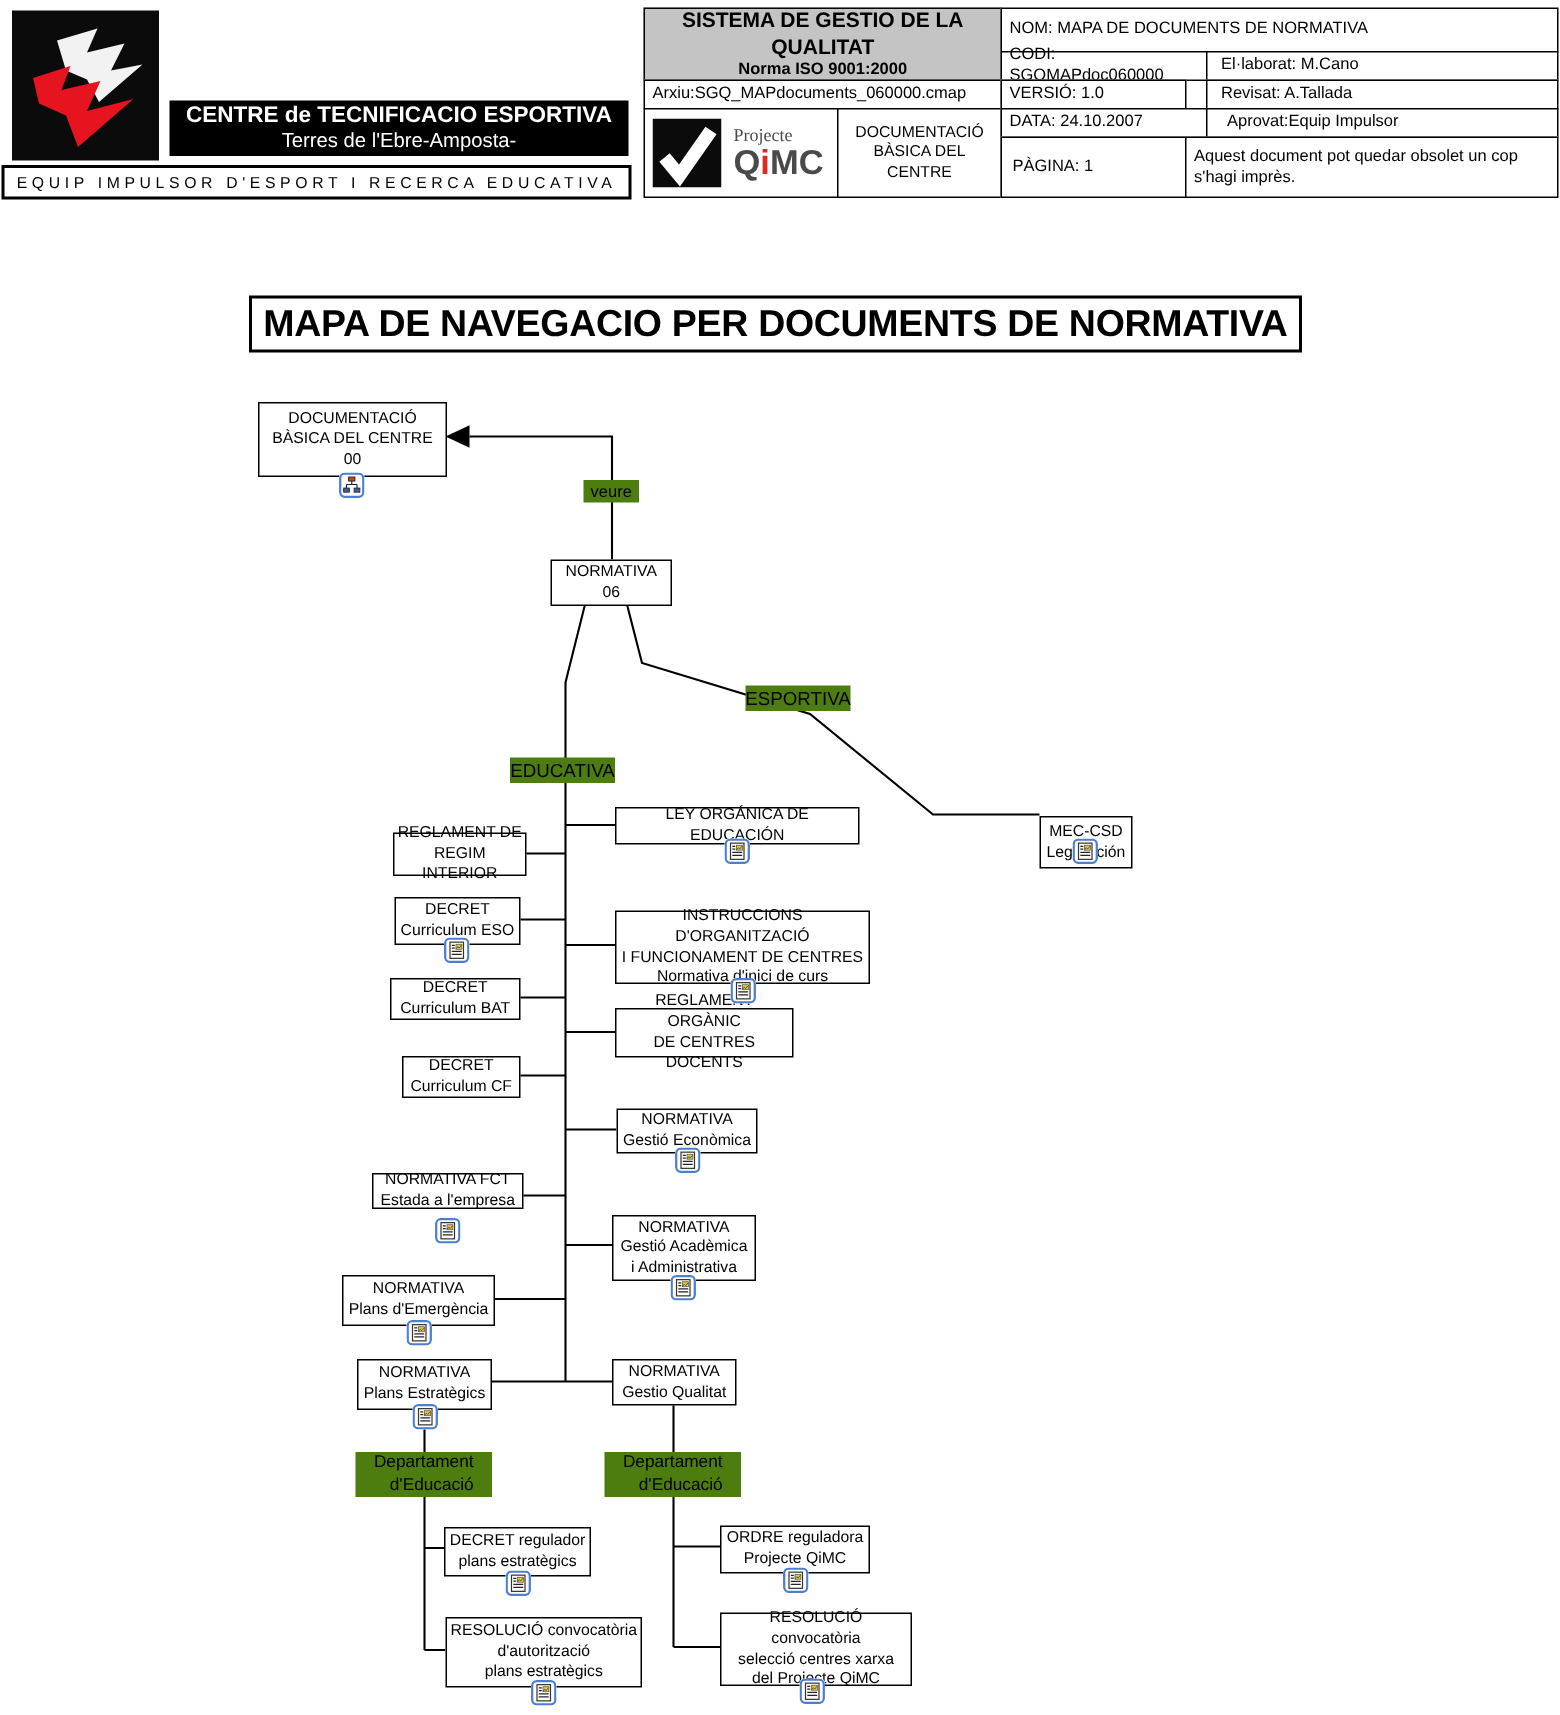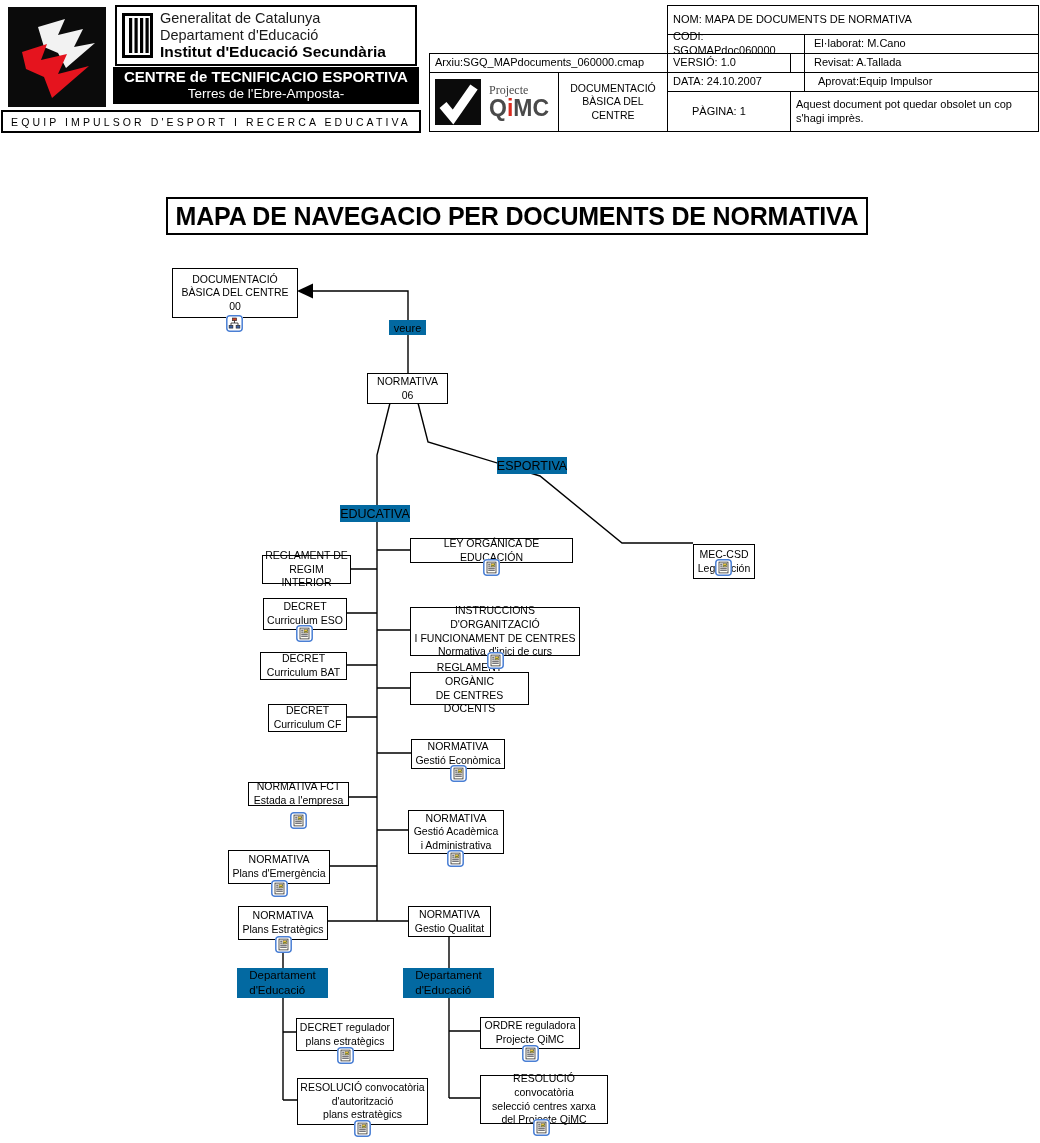--- a/index.html
+++ b/index.html
@@ -32,21 +32,21 @@
   .qimc-name .red{color:#d92b1f;}
   .avis{font-size:11px;line-height:1.25;}
   
   #map-title{left:166px;top:197px;width:702px;height:38px;border:2px solid #000;background:#fff;
              display:flex;align-items:center;justify-content:center;font-size:25px;font-weight:bold;letter-spacing:-0.2px;white-space:nowrap;}
   
   #wires{position:absolute;left:0;top:0;z-index:1;}
   .node{position:absolute;box-sizing:border-box;background:#fff;border:1.5px solid #000;z-index:2;
         display:flex;align-items:center;justify-content:center;text-align:center;
         font-size:10.5px;line-height:1.3;white-space:pre-line;padding:1px 2px;}
-  .linelabel{position:absolute;background:#0369a1;z-index:2;text-align:left;white-space:pre-line;
+  .linelabel{position:absolute;background:#4d7c0f;z-index:2;text-align:right;white-space:pre-line;
              display:flex;align-items:center;justify-content:center;}
   .icon{position:absolute;z-index:3;background:#fff;border-radius:3px;}
 </style>
 </head>
 <body>
 
 <div id="page">
 
   <svg width="0" height="0" style="position:absolute">
     <defs>
@@ -73,63 +73,53 @@
     </defs>
   </svg>
 
   <div class="abs logo-box">
     <svg width="98" height="100" viewBox="0 0 98 100">
       <polygon points="30,20 57,12 50,28 75,22 66,40 87,36 58,61 50,46 36,40" fill="#f2f2f2"></polygon>
       <polygon points="14,45 39,37 33,53 59,47 50,67 81,59 44,91 36,70 18,62" fill="#e5141e"></polygon>
     </svg>
   </div>
 
-  <div class="abs org-box">
-    <svg width="31" height="45" viewBox="0 0 31 45">
-      <rect x="1.5" y="1.5" width="28" height="42" fill="#fff" stroke="#000" stroke-width="3"></rect>
-      <rect x="7" y="5" width="3.2" height="35" fill="#000"></rect>
-      <rect x="12.5" y="5" width="3.2" height="35" fill="#000"></rect>
-      <rect x="18" y="5" width="3.2" height="35" fill="#000"></rect>
-      <rect x="23.5" y="5" width="3.2" height="35" fill="#000"></rect>
-    </svg>
-    <div class="org-text">
-      <span class="org-line">Generalitat de Catalunya</span>
-      <span class="org-line">Departament d'Educació</span>
-      <span class="org-bold">Institut d'Educació Secundària</span>
-    </div>
-  </div>
 
   <div class="abs centre-bar">
     <span class="centre-1">CENTRE de TECNIFICACIO ESPORTIVA</span>
     <span class="centre-2">Terres de l'Ebre-Amposta-</span>
   </div>
 
   <div class="abs equip-bar">EQUIP IMPULSOR D'ESPORT I RECERCA EDUCATIVA</div>
 
+  <div class="hcell gray" style="left:429px;top:5px;width:239px;height:49px;">
+    <span class="l1">SISTEMA DE GESTIO DE LA QUALITAT</span>
+    <span class="l2">Norma ISO 9001:2000</span>
+  </div>
   <div class="hcell" style="left:667px;top:5px;width:372px;height:30px;">NOM: MAPA DE DOCUMENTS DE NORMATIVA</div>
   <div class="hcell" style="left:667px;top:34px;width:138px;height:20px;">CODI: SGQMAPdoc060000</div>
   <div class="hcell" style="left:804px;top:34px;width:235px;height:20px;padding-left:9px;">El·laborat: M.Cano</div>
   <div class="hcell" style="left:429px;top:53px;width:239px;height:20px;">Arxiu:SGQ_MAPdocuments_060000.cmap</div>
   <div class="hcell" style="left:667px;top:53px;width:124px;height:20px;">VERSIÓ: 1.0</div>
   <div class="hcell" style="left:804px;top:53px;width:235px;height:20px;padding-left:9px;">Revisat: A.Tallada</div>
   <div class="hcell qimc-cell" style="left:429px;top:72px;width:130px;height:60px;">
     <svg width="46" height="46" viewBox="0 0 46 46">
       <rect x="0" y="0" width="46" height="46" fill="#0b0b0b"></rect>
       <path d="M8,26 L18,38 L39,8" stroke="#fff" stroke-width="9" fill="none"></path>
     </svg>
     <div class="qimc-text">
       <span class="qimc-projecte">Projecte</span>
       <span class="qimc-name"><span>Q</span><span class="red">i</span><span>MC</span></span>
     </div>
   </div>
   <div class="hcell center" style="left:558px;top:72px;width:110px;height:60px;font-size:10.5px;white-space:pre-line;">DOCUMENTACIÓ
 BÀSICA DEL CENTRE</div>
   <div class="hcell" style="left:667px;top:72px;width:138px;height:20px;">DATA: 24.10.2007</div>
   <div class="hcell" style="left:804px;top:72px;width:235px;height:20px;padding-left:13px;">Aprovat:Equip Impulsor</div>
-  <div class="hcell" style="left:667px;top:91px;width:124px;height:41px;padding-left:24px;">PÀGINA: 1</div>
+  <div class="hcell" style="left:667px;top:91px;width:124px;height:41px;padding-left:7px;">PÀGINA: 1</div>
   <div class="hcell avis" style="left:790px;top:91px;width:249px;height:41px;">Aquest document pot quedar obsolet un cop s'hagi imprès.</div>
 
   <div class="abs" id="map-title">MAPA DE NAVEGACIO PER DOCUMENTS DE NORMATIVA</div>
 
   <svg id="wires" width="1040" height="1143">
     <g stroke="#000" stroke-width="1.4" fill="none">
       <path d="M313,291 H408 V373"></path>
       <path d="M390,403 L377,455 V921"></path>
       <path d="M418,403 L428,442 L540,476 L622,543 H693"></path>
       <path d="M350,569 H377 M346,613 H377 M346,665 H377 M346,717 H377 M348,797 H377 M329,866 H377 M327,921 H408"></path>

